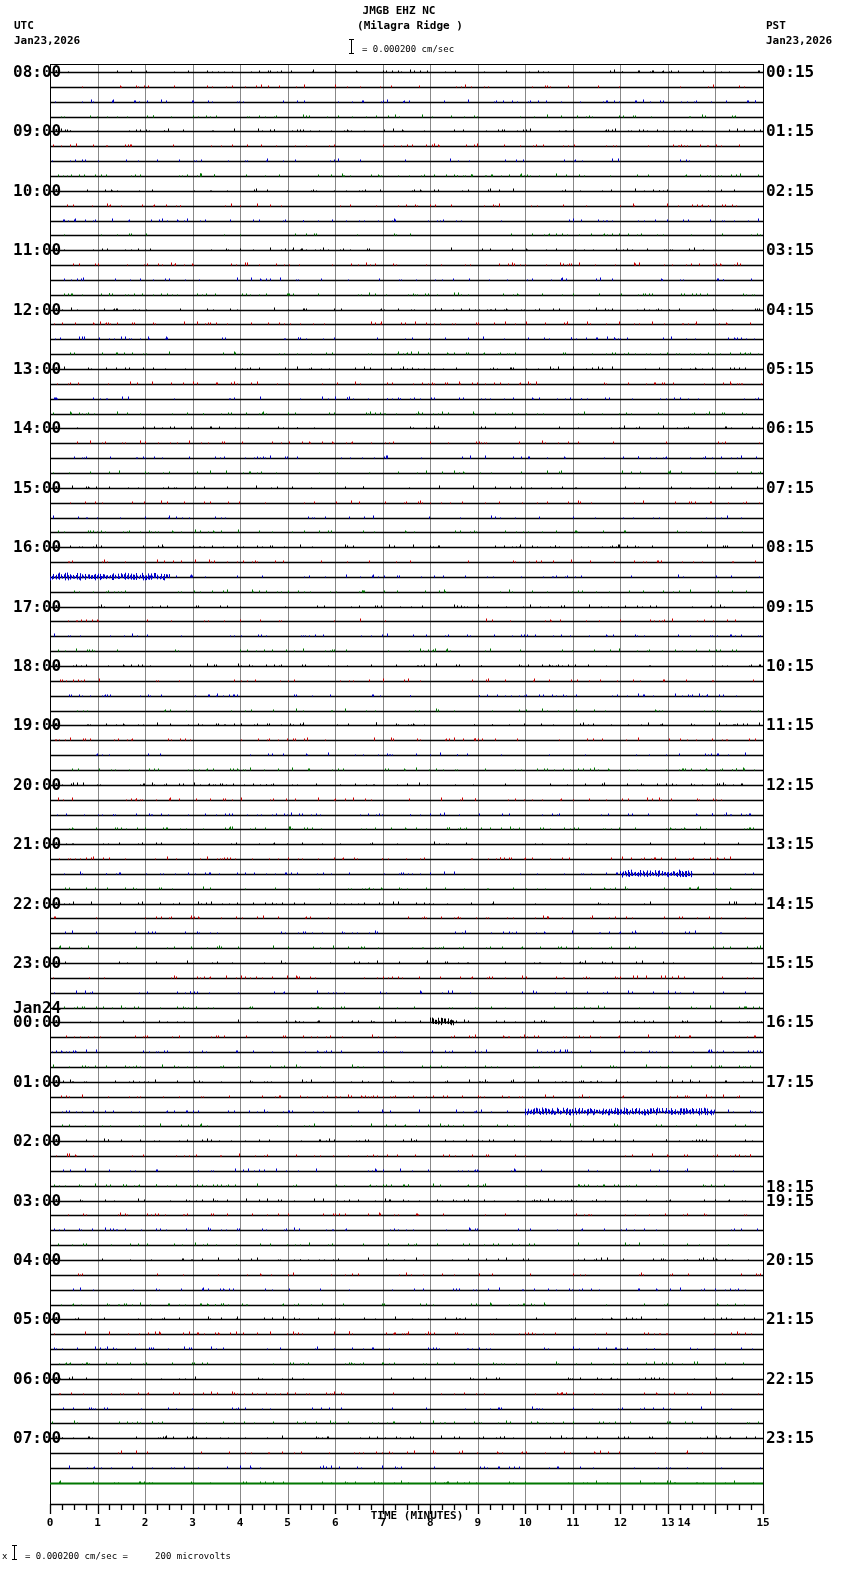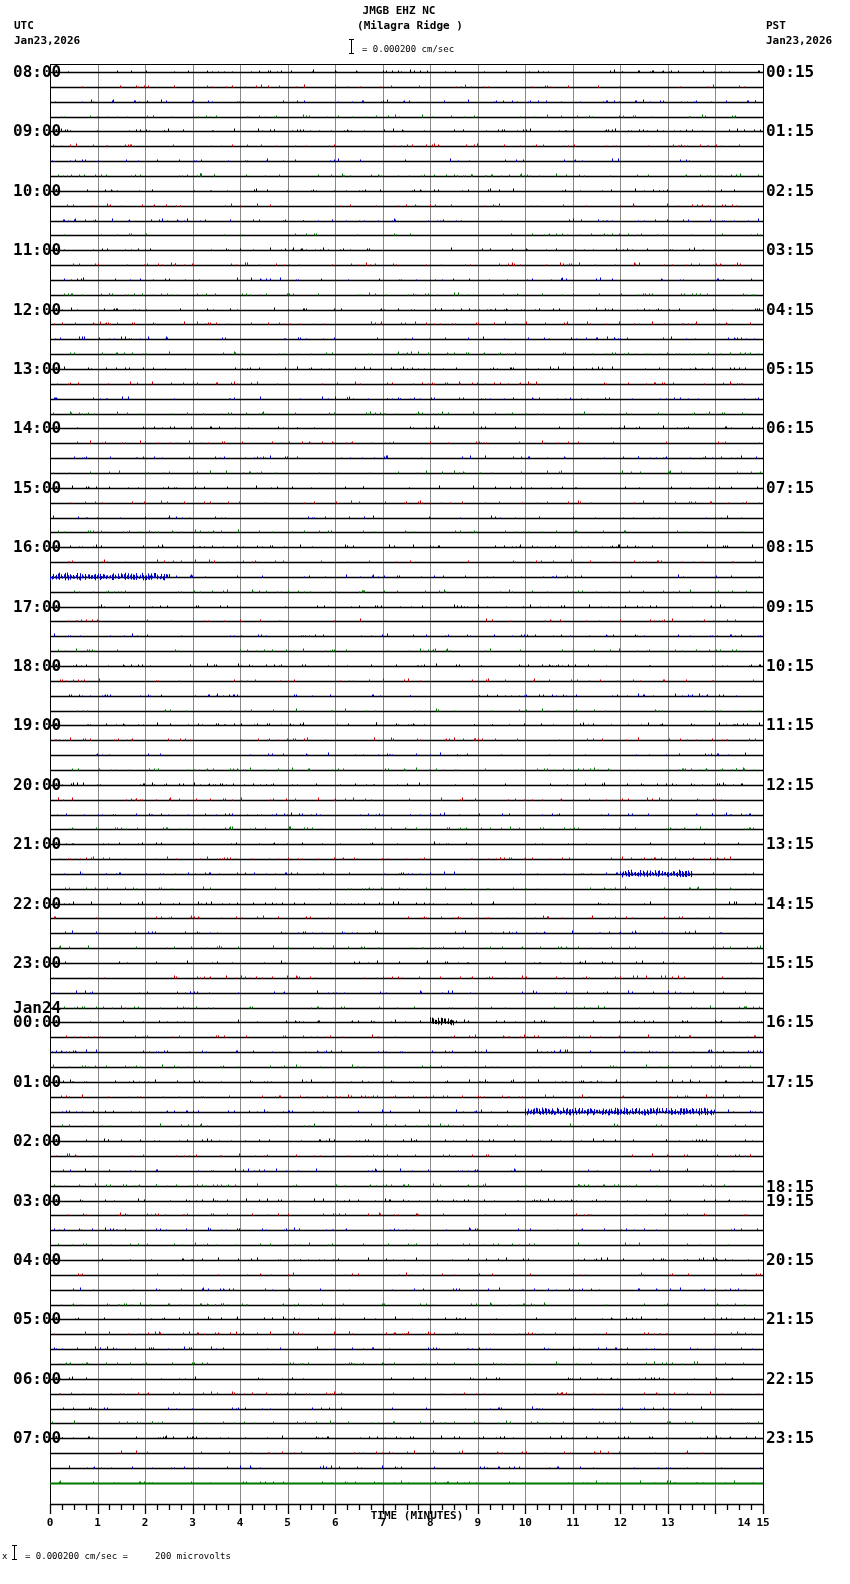--- a/index.html
+++ b/index.html
@@ -362,21 +362,21 @@
     <div class="lbl-c" style="left: 240.133px; top: 1517px;">4</div>
     <div class="lbl-c" style="left: 287.667px; top: 1517px;">5</div>
     <div class="lbl-c" style="left: 335.2px; top: 1517px;">6</div>
     <div class="lbl-c" style="left: 382.733px; top: 1517px;">7</div>
     <div class="lbl-c" style="left: 430.267px; top: 1517px;">8</div>
     <div class="lbl-c" style="left: 477.8px; top: 1517px;">9</div>
     <div class="lbl-c" style="left: 525.333px; top: 1517px;">10</div>
     <div class="lbl-c" style="left: 572.867px; top: 1517px;">11</div>
     <div class="lbl-c" style="left: 620.4px; top: 1517px;">12</div>
     <div class="lbl-c" style="left: 667.933px; top: 1517px;">13</div>
-    <div class="lbl-c" style="left: 744px; top: 1517px;">14</div>
+    <div class="lbl-c" style="left: 684px; top: 1517px;">14</div>
     <div class="lbl-c" style="left: 763px; top: 1517px;">15</div>
   </div>
 
 <div class="lbl-c" style="left:417px; top:1510px;">TIME (MINUTES)</div>
 
 <div class="small" style="left:2px; top:1551px;">x</div>
 <div style="position:absolute; left:12px; top:1545px; width:6px; height:15px;">
   <div style="position:absolute; left:2px; top:0; width:1px; height:15px; background:#000;"></div>
   <div style="position:absolute; left:0; top:0; width:5px; height:1px; background:#000;"></div>
   <div style="position:absolute; left:0; top:14px; width:5px; height:1px; background:#000;"></div>

